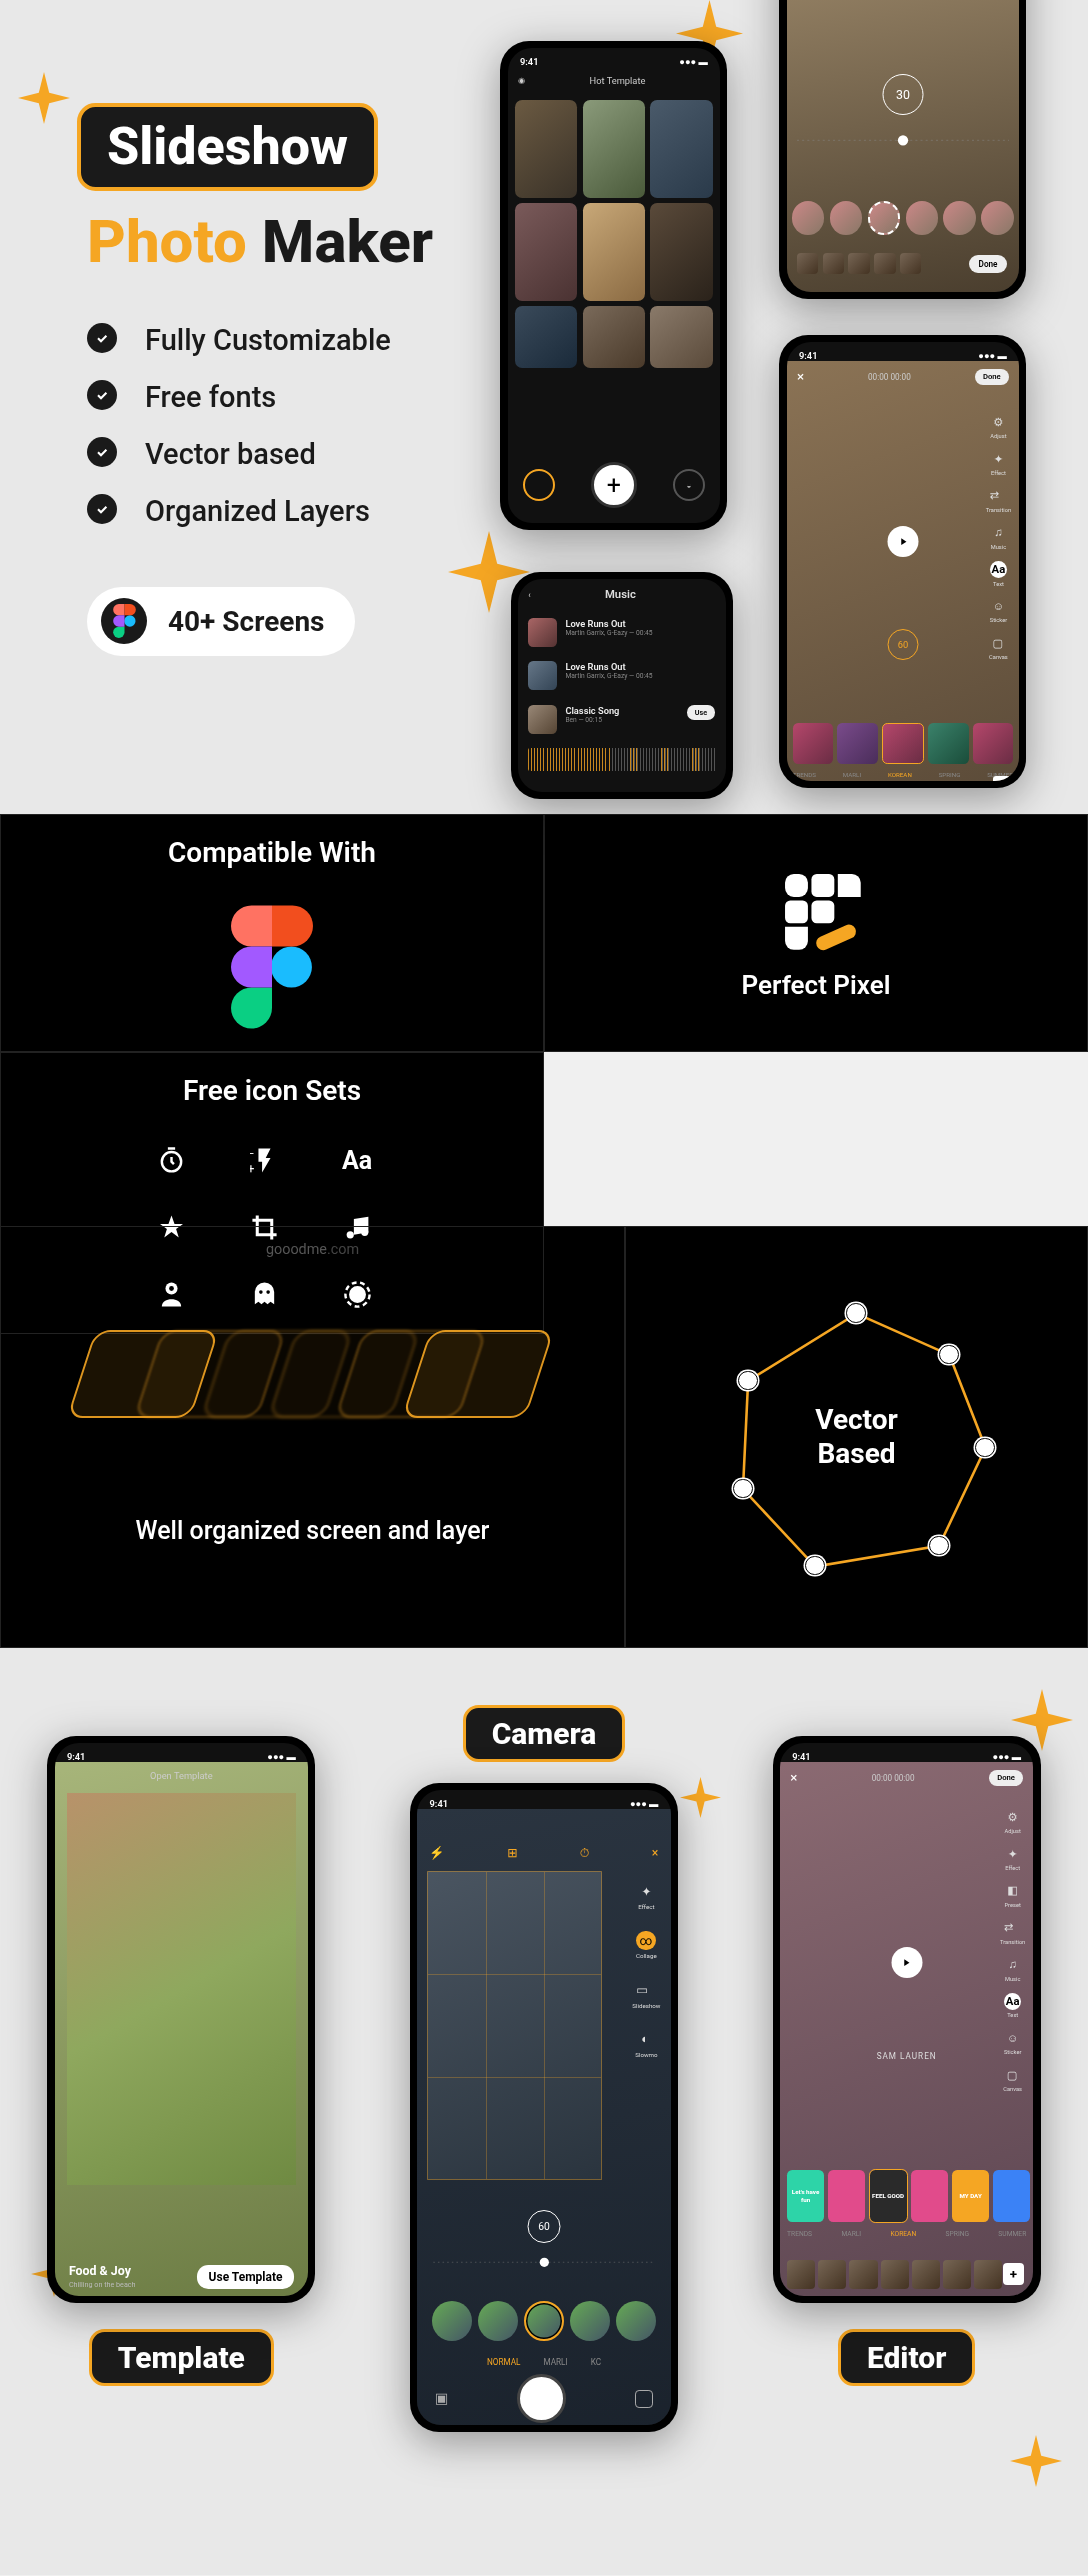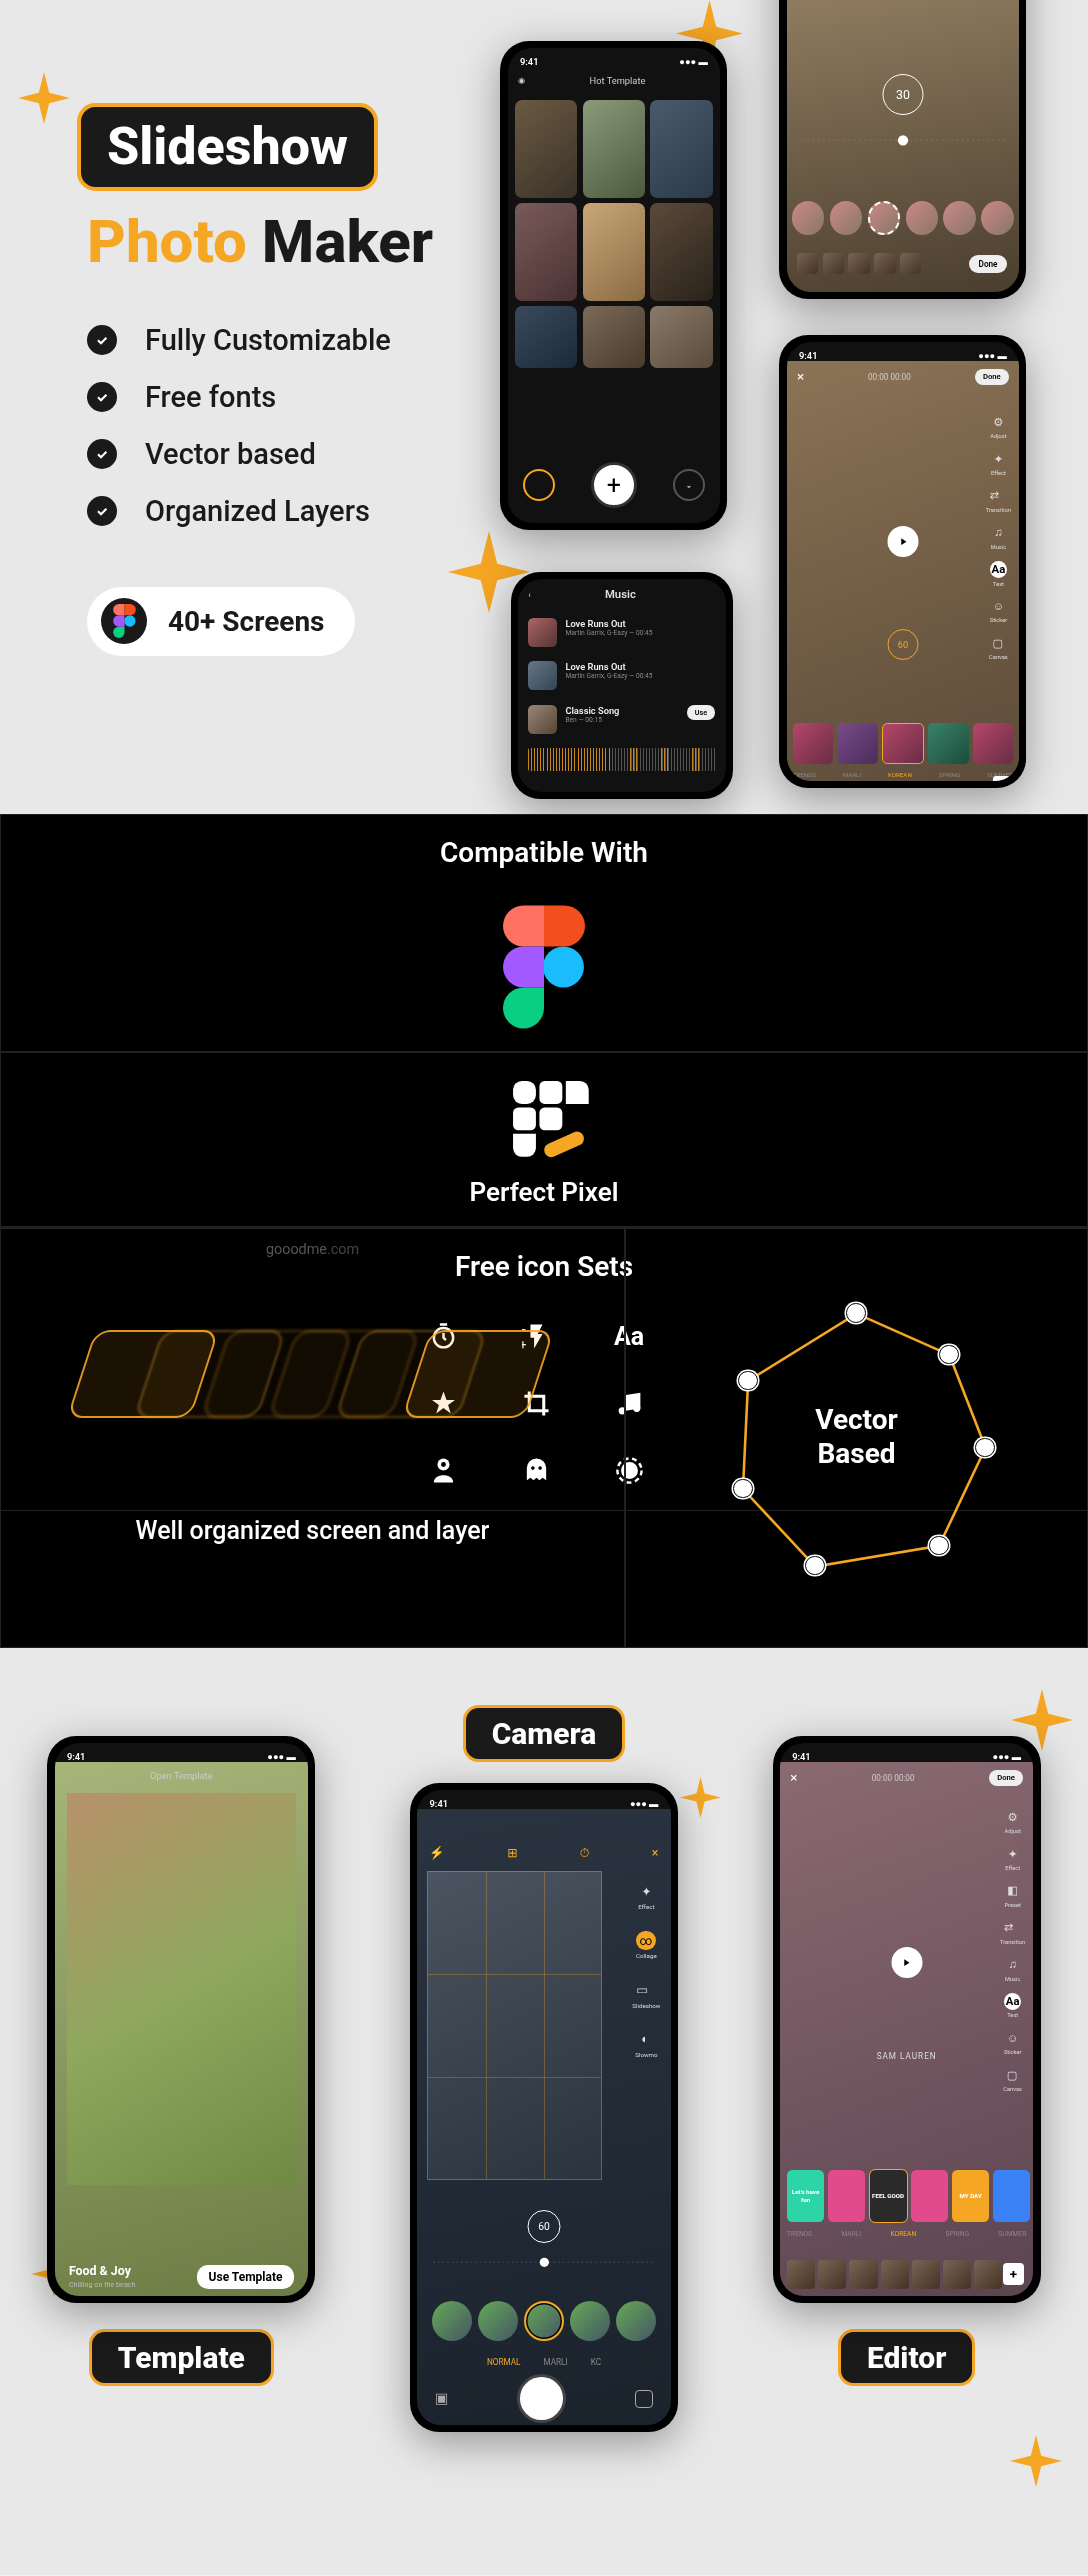--- a/index.html
+++ b/index.html
@@ -18,21 +18,21 @@
 .title-box {
   display: inline-block; background: #1a1a1a; color: white;
   font-size: 52px; font-weight: 800; padding: 9.3px 26px;
   border-radius: 18.5px; border: 4.1px solid #f5a623;
   margin-left: 36px; margin-bottom: 15.5px;
 }
 .subtitle { margin-left: 46px; font-size: 60px; font-weight: 800; color: #1a1a1a; }
 .subtitle .accent { color: #f5a623; }
 
 .features { margin-top: 46px; margin-left: 46px; }
-.feature-row { display: flex; align-items: center; margin-bottom: 23px; }
+.feature-row { display: flex; margin-bottom: 23px; }
 .check-circle {
   width: 30px; height: 30px; border-radius: 50%; background: #1a1a1a;
   display: flex; align-items: center; justify-content: center; margin-right: 28px;
   flex-shrink: 0;
 }
 .check-circle svg { width: 14.4px; height: 14.4px; }
 .feature-text { font-size: 29px; font-weight: 500; color: #1a1a1a; }
 
 .screens-pill {
   margin-top: 36px; margin-left: 46px; display: inline-flex; align-items: center;
@@ -92,21 +92,21 @@
 .editor-tools { position: absolute; right: 8.2px; top: 52px; display: flex; flex-direction: column; gap: 11.3px; align-items: center; }
 .editor-tool { color: #ddd; font-size: 5.7px; text-align: center; }
 .editor-tool .ico { width: 17.5px; height: 17.5px; display:flex;align-items:center;justify-content:center;font-size:11.3px;margin-bottom:2.1px;}
 .editor-strip { position: absolute; bottom: 36px; left: 6.2px; right: 6.2px; display: flex; gap: 4.1px; }
 .editor-strip-item { flex: 1; height: 41px; border-radius: 5.2px; background: linear-gradient(135deg,#b5476b,#6a2d44); }
 .editor-labels { position: absolute; bottom: 20.6px; left: 6.2px; right: 6.2px; display: flex; justify-content: space-between; color: #888; font-size: 6.2px; }
 .editor-labels span.active { color: #f5a623; }
 .editor-bottom-bar { position: absolute; bottom: 7.2px; right: 9.3px; width: 16.5px; height: 16.5px; background: #fff; border-radius: 3.1px; display:flex;align-items:center;justify-content:center;}
 
 
-.feat-grid { display: grid; grid-template-columns: 1fr; height: 412px; }
+.feat-grid { display: grid; grid-template-columns: 1fr 1fr; height: 412px; }
 .feat-cell { background: #000; border: 0.5px solid #222; display: flex; flex-direction: column; align-items: center; justify-content: center; color: #fff; padding: 20.6px; }
 .feat-title { font-size: 28px; font-weight: 600; margin-bottom: 36px; }
 .feat-label { font-size: 26px; font-weight: 600; margin-top: 26px; }
 .icon-grid { display: grid; grid-template-columns: repeat(3,52px); gap: 31px 41px; }
 .icon-grid .ic { width: 36px; height: 36px; display: flex; align-items: center; justify-content: center; color: #fff; }
 .pixel-logo { width: 77px; height: 77px; position: relative; }
 
 
 .sec3 { display: grid; grid-template-columns: 1.35fr 1fr; height: 422px; background: #000; }
 .sec3-left, .sec3-right { border: 0.5px solid #222; display: flex; flex-direction: column; align-items: center; justify-content: center; color: #fff; position: relative; }

